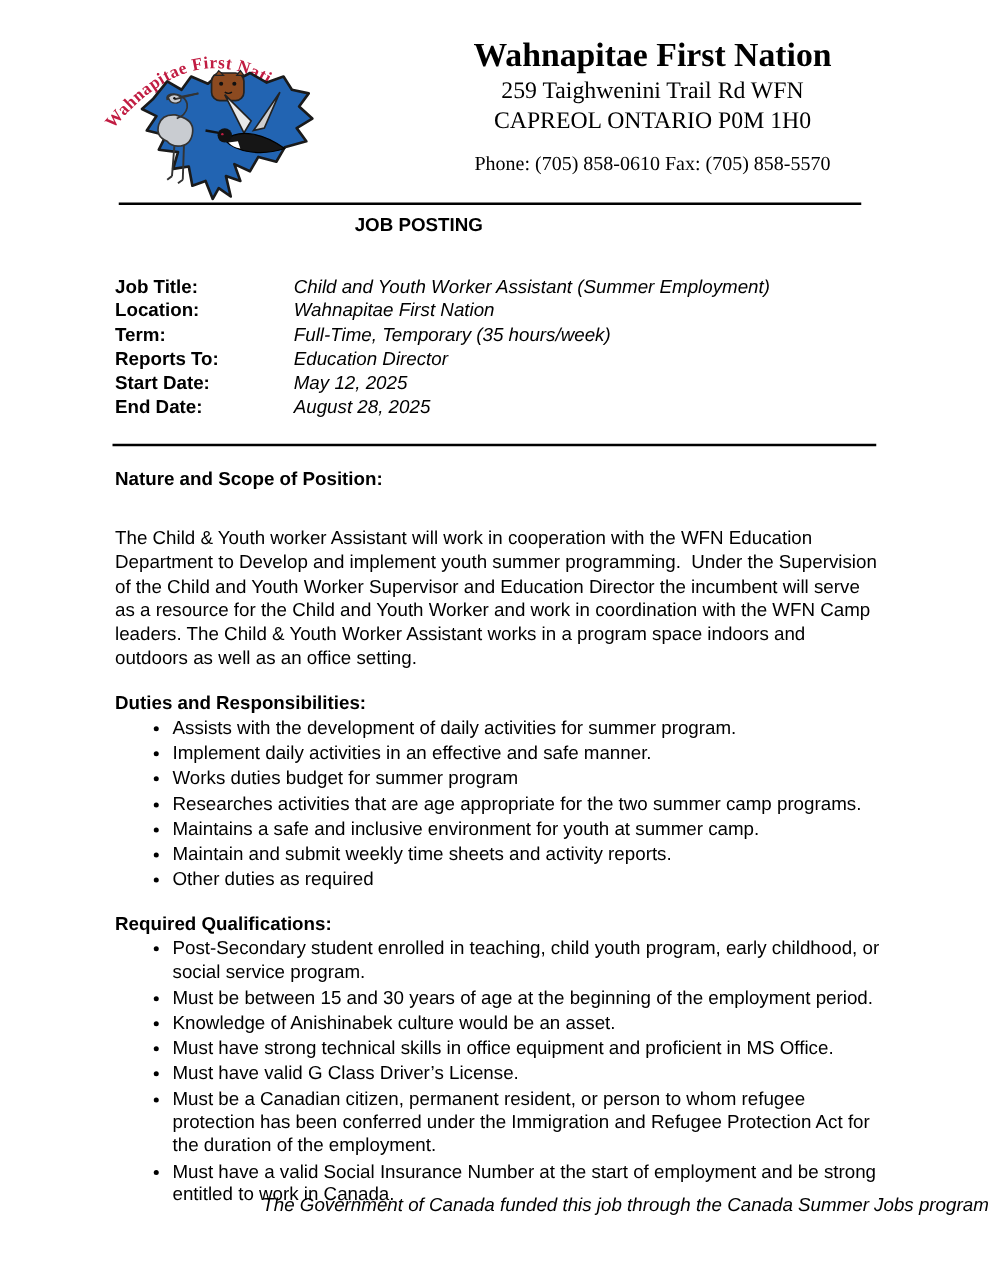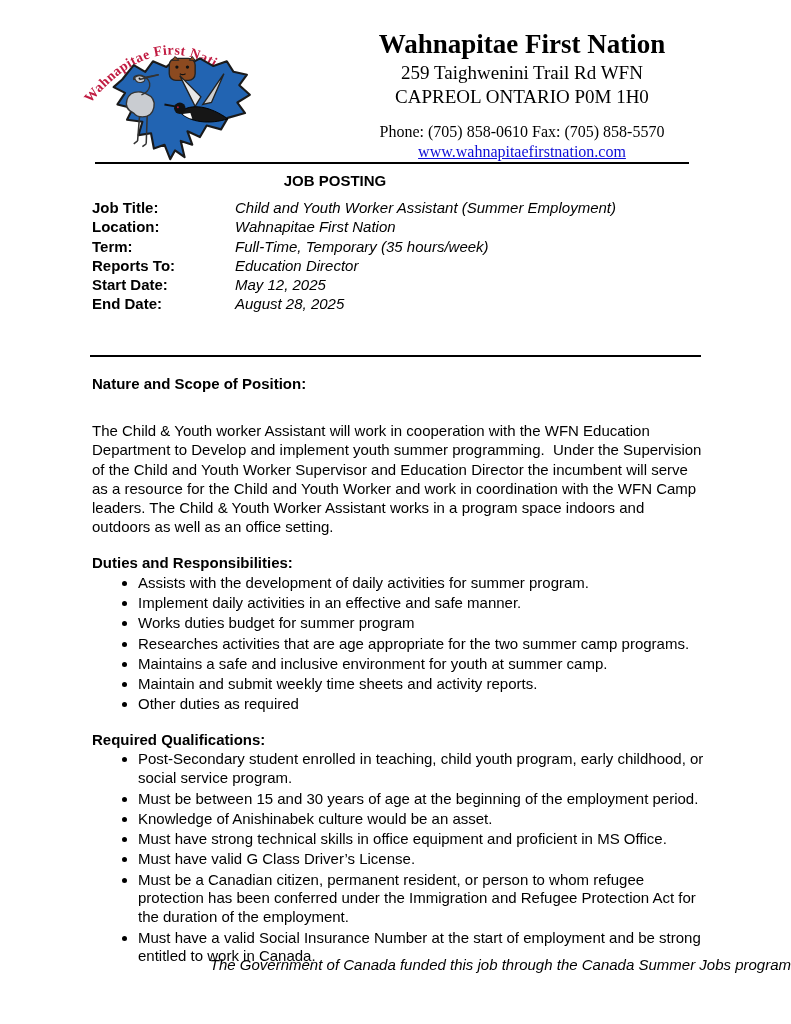--- a/index.html
+++ b/index.html
@@ -20,21 +20,21 @@
   .phone-line{font-size:16px;margin-top:16px;}
   .website a{font-size:16px;color:#1212do;}
   .website{font-size:16px;margin-top:2px;}
   .website a{color:#0e0ed6;text-decoration:underline;}
   .hr1{position:absolute;left:95px;top:162px;width:594px;border-top:2px solid #000;}
   .hr2{position:absolute;left:90px;top:355px;width:611px;border-top:2px solid #000;}
   
   .posting-title{position:absolute;left:0;top:172px;width:670px;text-align:center;
                  font-size:15px;font-weight:bold;}
   
-  .details{position:absolute;left:92px;top:198px;width:612px;font-size:15px;}
+  .details{position:absolute;left:92px;top:220px;width:612px;font-size:15px;}
   .detail-row{display:flex;line-height:19.3px;}
   .dlabel{width:143px;font-weight:bold;flex:none;}
   .dvalue{flex:1;font-style:italic;}
   
   .main{position:absolute;left:92px;top:374px;width:614px;font-size:15px;}
   .sec-heading{font-weight:bold;line-height:19.2px;}
   .sec-body{line-height:19.2px;white-space:pre-wrap;margin-top:28px;}
   .main ul{margin:1px 0 0 0;padding-left:46px;}
   .main li{line-height:18.8px;margin-bottom:1.5px;}
   .mt-duties{margin-top:17px;}
@@ -89,23 +89,20 @@
         <circle cx="98" cy="91" r="1" fill="#C11C42"></circle>
       </g>
     </svg>
   </div>
 
   <div class="hdr-text">
     <div class="org-name">Wahnapitae First Nation</div>
     <div class="addr">259 Taighwenini Trail Rd WFN</div>
     <div class="addr">CAPREOL ONTARIO   P0M 1H0</div>
     <div class="phone-line">Phone: (705) 858-0610   Fax: (705) 858-5570</div>
-    <div class="website">
-      <a href="#">www.wahnapitaefirstnation.com</a>
-    </div>
   </div>
 
   <div class="hr1"></div>
 
   <div class="posting-title">JOB POSTING</div>
 
   <div class="details">
       <div class="detail-row">
       <span class="dlabel">Job Title:</span>
       <span class="dvalue">Child and Youth Worker Assistant (Summer Employment)</span>

